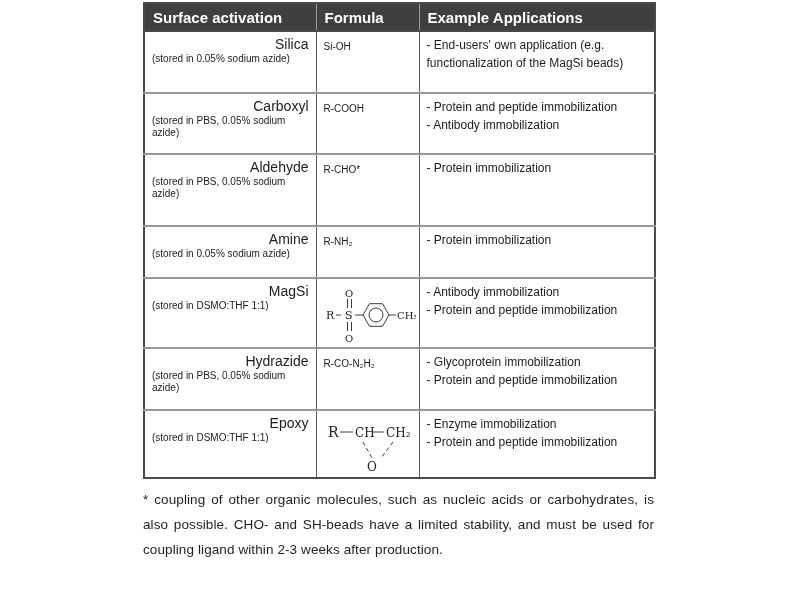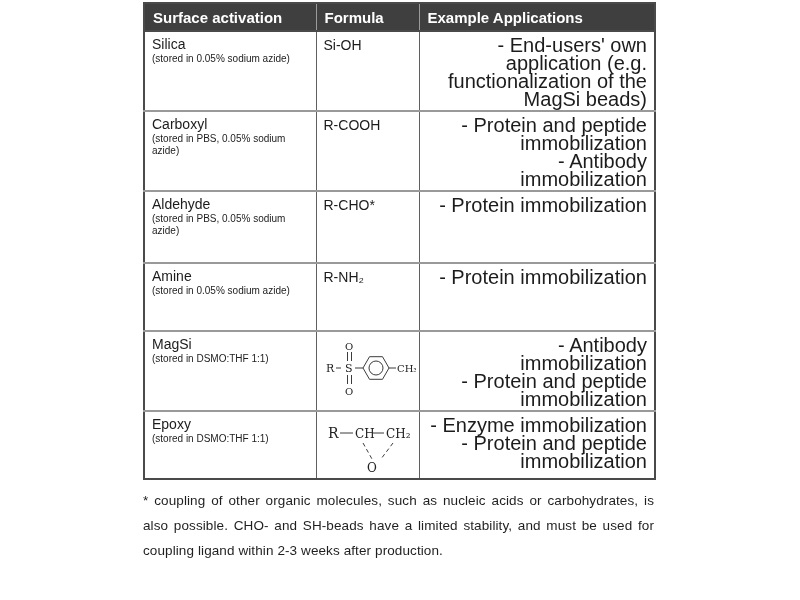--- a/index.html
+++ b/index.html
@@ -30,24 +30,24 @@
     padding:4px 8px;border:1px solid #9b9b9b;
     border-top:2px solid var(--border-outer);
     border-bottom:2px solid var(--border-outer);
   }
   td{
     vertical-align:top;padding:4px 7px 2px 7px;
     border-left:1px solid var(--border-vertical);
     border-right:1px solid var(--border-vertical);
     border-top:2px solid var(--border-horizontal);
   }
-  .act-name{font-size:14px;line-height:17px;}
+  .act-name{font-size:14px;line-height:17px;text-align:right;}
   .act-storage{font-size:10px;line-height:12px;}
-  .formula{font-size:14px;line-height:17px;}
-  .app-line{font-size:20px;line-height:18px;text-align:right;}
+  .formula{font-size:10px;line-height:17px;}
+  .app-line{font-size:12px;line-height:18px;}
   .struct{display:block;margin-top:2px;}
   .struct text{fill:#222;font-family:"DejaVu Serif","Liberation Serif",serif;}
   .struct line,.struct polygon,.struct circle{stroke:#3c3c3c;stroke-width:1;fill:none;}
   .footnote{
     margin:8px 0 0 0;width:511px;
     font-size:13.5px;line-height:25px;letter-spacing:0.1px;
     text-align:justify;color:#1f1f1f;
   }
 </style>
 </head>
@@ -104,21 +104,21 @@
             <div class="act-storage">(stored in PBS, 0.05% sodium azide)</div>
           </td>
           <td>
             <span class="formula">R-CHO*</span>
           </td>
           <td>
             <div class="app-line">- Protein immobilization</div>
           </td>
         </tr>
 
-        <tr style="height:68px">
+        <tr style="height:52px">
           <td>
             <div class="act-name">Amine</div>
             <div class="act-storage">(stored in 0.05% sodium azide)</div>
           </td>
           <td>
             <span class="formula">R-NH₂</span>
           </td>
           <td>
             <div class="app-line">- Protein immobilization</div>
           </td>
@@ -147,20 +147,33 @@
               <line x1="65" y1="30" x2="72" y2="30"></line>
               <text x="73" y="34" font-size="10">CH₃</text>
             </svg>
           </td>
           <td>
             <div class="app-line">- Antibody immobilization</div>
             <div class="app-line">- Protein and peptide immobilization</div>
           </td>
         </tr>
 
+        <tr style="height:62px">
+          <td>
+            <div class="act-name">Hydrazide</div>
+            <div class="act-storage">(stored in PBS, 0.05% sodium azide)</div>
+          </td>
+          <td>
+            <span class="formula">R-CO-N₂H₂</span>
+          </td>
+          <td>
+            <div class="app-line">- Glycoprotein immobilization</div>
+            <div class="app-line">- Protein and peptide immobilization</div>
+          </td>
+        </tr>
 
         <tr style="height:55px">
           <td>
             <div class="act-name">Epoxy</div>
             <div class="act-storage">(stored in DSMO:THF 1:1)</div>
           </td>
           <td>
             <svg class="struct" width="92" height="58" viewBox="0 0 92 58">
               <text x="4" y="20" font-size="14">R</text>
               <line x1="16" y1="15" x2="29" y2="15"></line>

